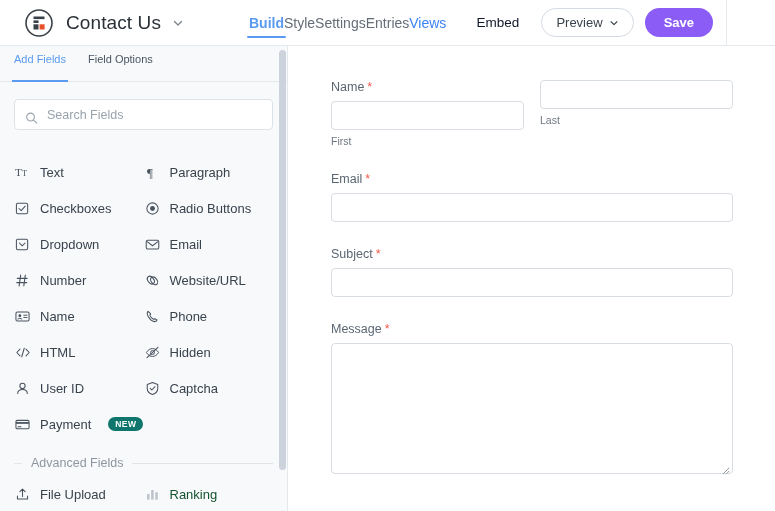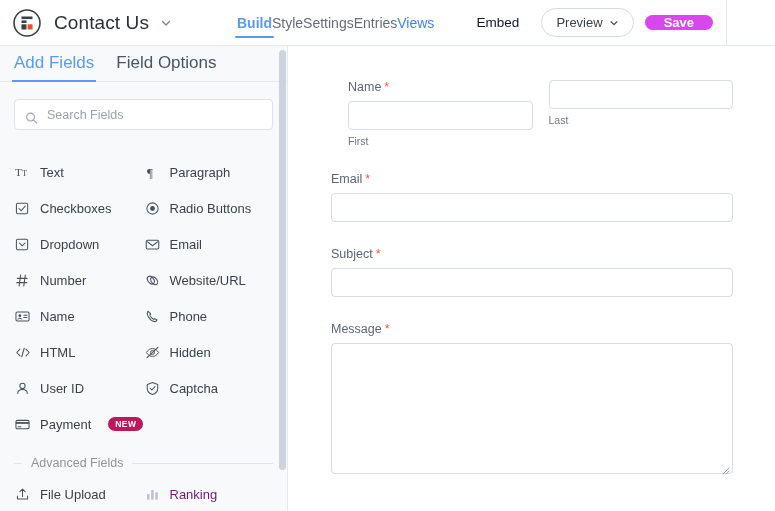--- a/index.html
+++ b/index.html
@@ -17,21 +17,21 @@
   }
 
   
   .header {
     position: relative;
     height: 46px; min-height: 46px;
     display: flex; align-items: center;
     background: #ffffff;
     border-bottom: 1px solid #e4e9ee;
   }
-  .brand { display: flex; align-items: center; padding-left: 12px; }
+  .brand { display: flex; align-items: center; padding-left: 24px; }
   .logo { width: 30px; height: 30px; display: block; }
   .form-title {
     font-size: 19px; color: #2b3138; margin-left: 12px;
     letter-spacing: .1px; white-space: nowrap;
   }
   .title-caret { margin-left: 11px; display: flex; align-items: center; cursor: pointer; }
 
   .nav-tabs {
     display: flex; align-items: center; 
     margin-left: 65px; height: 46px;
@@ -56,23 +56,23 @@
     white-space: nowrap;
   }
   .btn-preview {
     display: flex; align-items: center; gap: 6px;
     height: 29px; padding: 0 14px;
     border: 1px solid #d5dbe2; border-radius: 15px;
     background: #fff; color: #39434e; font-size: 13px;
     cursor: pointer; white-space: nowrap;
   }
   .btn-save {
-    height: 15px; padding: 0 19px; margin-left: 11px;
+    height: 29px; padding: 0 19px; margin-left: 11px;
     border: none; border-radius: 15px;
-    background: #d946ef; color: #fff;
+    background: #8b5cf6; color: #fff;
     font-size: 13px; font-weight: bold;
     cursor: pointer; white-space: nowrap;
     display: flex; align-items: center;
   }
   .close-wrap {
     width: 49px; height: 46px; margin-left: 13px;
     border-left: 1px solid #e4e9ee;
     display: flex; align-items: center; justify-content: center;
     cursor: pointer;
   }
@@ -89,22 +89,22 @@
     position: relative;
   }
   .side-tabs {
     height: 36px; min-height: 36px;
     display: flex; align-items: flex-end; gap: 22px;
     padding: 0 14px;
     border-bottom: 1px solid #e4e9ee;
     background: #f8f9fb;
   }
   .side-tab {
-    font-size: 17px; color: #4a5662; cursor: pointer;
-    padding-bottom: 8px; position: relative; white-space: nowrap;
+    font-size: 11px; color: #4a5662; cursor: pointer;
+    padding-bottom: 16px; position: relative; white-space: nowrap;
   }
   .side-tab.active { color: #5a9bf1; }
   .side-tab.active::after {
     content: ""; position: absolute; left: -2px; right: -2px; bottom: -1px;
     height: 2px; background: #5a9bf1;
   }
 
   .side-scroll {
     flex: 1; overflow: hidden; padding: 17px 14px 0 14px;
     position: relative;
@@ -131,25 +131,25 @@
     display: grid;
     grid-template-columns: 1fr 1fr;
     row-gap: 0px; column-gap: 0px;
   }
   .field-btn {
     display: flex; align-items: center; gap: 9px;
     height: 36px; cursor: pointer; user-select: none;
     font-size: 13px; color: #39434e;
     white-space: nowrap;
   }
-  .field-btn.disabled { color: #701a75; cursor: default; }
+  .field-btn.disabled { color: #14532d; cursor: default; }
   .fi { width: 17px; height: 17px; display: flex; align-items: center; justify-content: center; flex: none; }
   .badge-new {
     margin-left: 8px;
-    background: #be185d; color: #fff;
+    background: #0f766e; color: #fff;
     font-size: 8.5px; font-weight: bold; letter-spacing: .4px;
     padding: 3px 7px; border-radius: 9px; line-height: 1;
   }
 
   .divider-label {
     display: flex; align-items: center; gap: 9px;
     margin: 14px 0 6px 0;
     font-size: 12.5px; color: #8d96a0; white-space: nowrap;
   }
   .divider-label::before {
@@ -181,21 +181,21 @@
   }
   .req { color: #f05b4a; margin-left: 3px; }
   .finput {
     width: 100%; height: 29px;
     border: 1px solid #d8dde3; border-radius: 4px;
     background: #fff;
   }
   .sublabel {
     font-size: 10.5px; color: #6e7883; margin-top: 5px; display: block;
   }
-  .name-row { display: flex; gap: 16px; margin-left: 17px; }
+  .name-row { display: flex; gap: 16px; }
   .name-col { flex: 1; }
   .ftextarea {
     width: 100%; height: 131px;
     border: 1px solid #d8dde3; border-radius: 4px;
     background: #fff; position: relative;
   }
   .resize-grip {
     position: absolute; right: 2px; bottom: 2px;
     width: 10px; height: 10px;
   }

